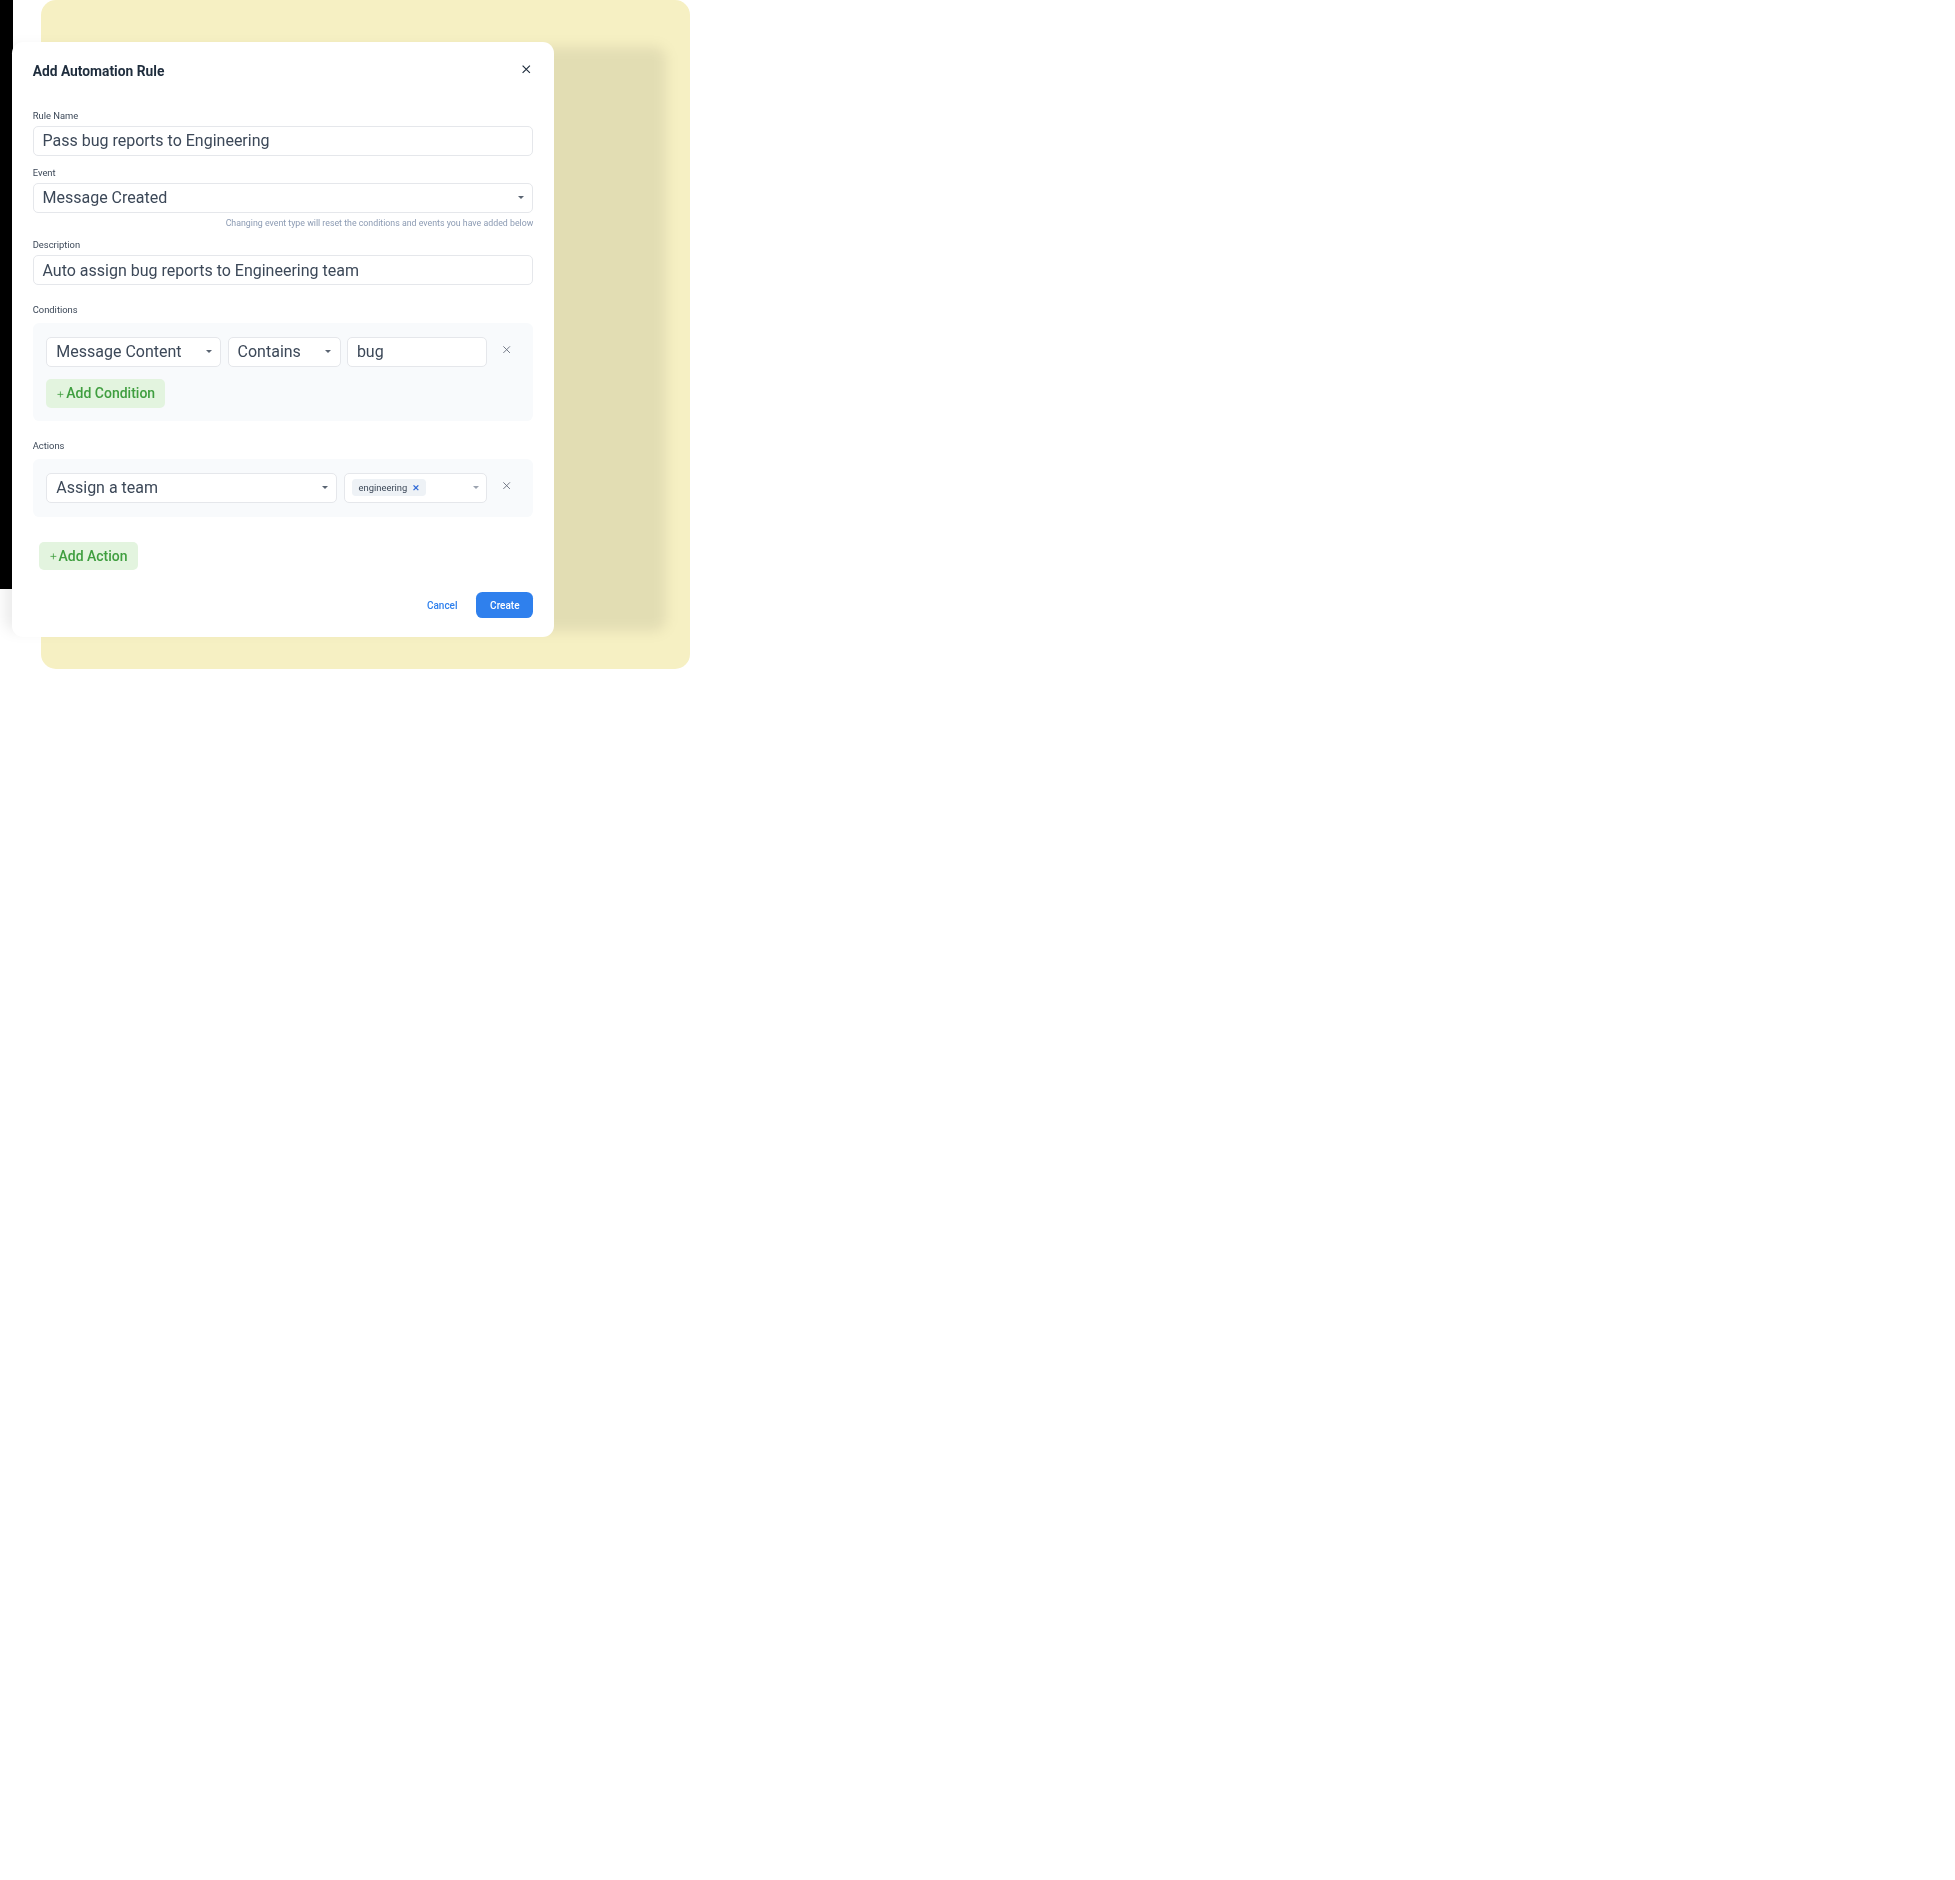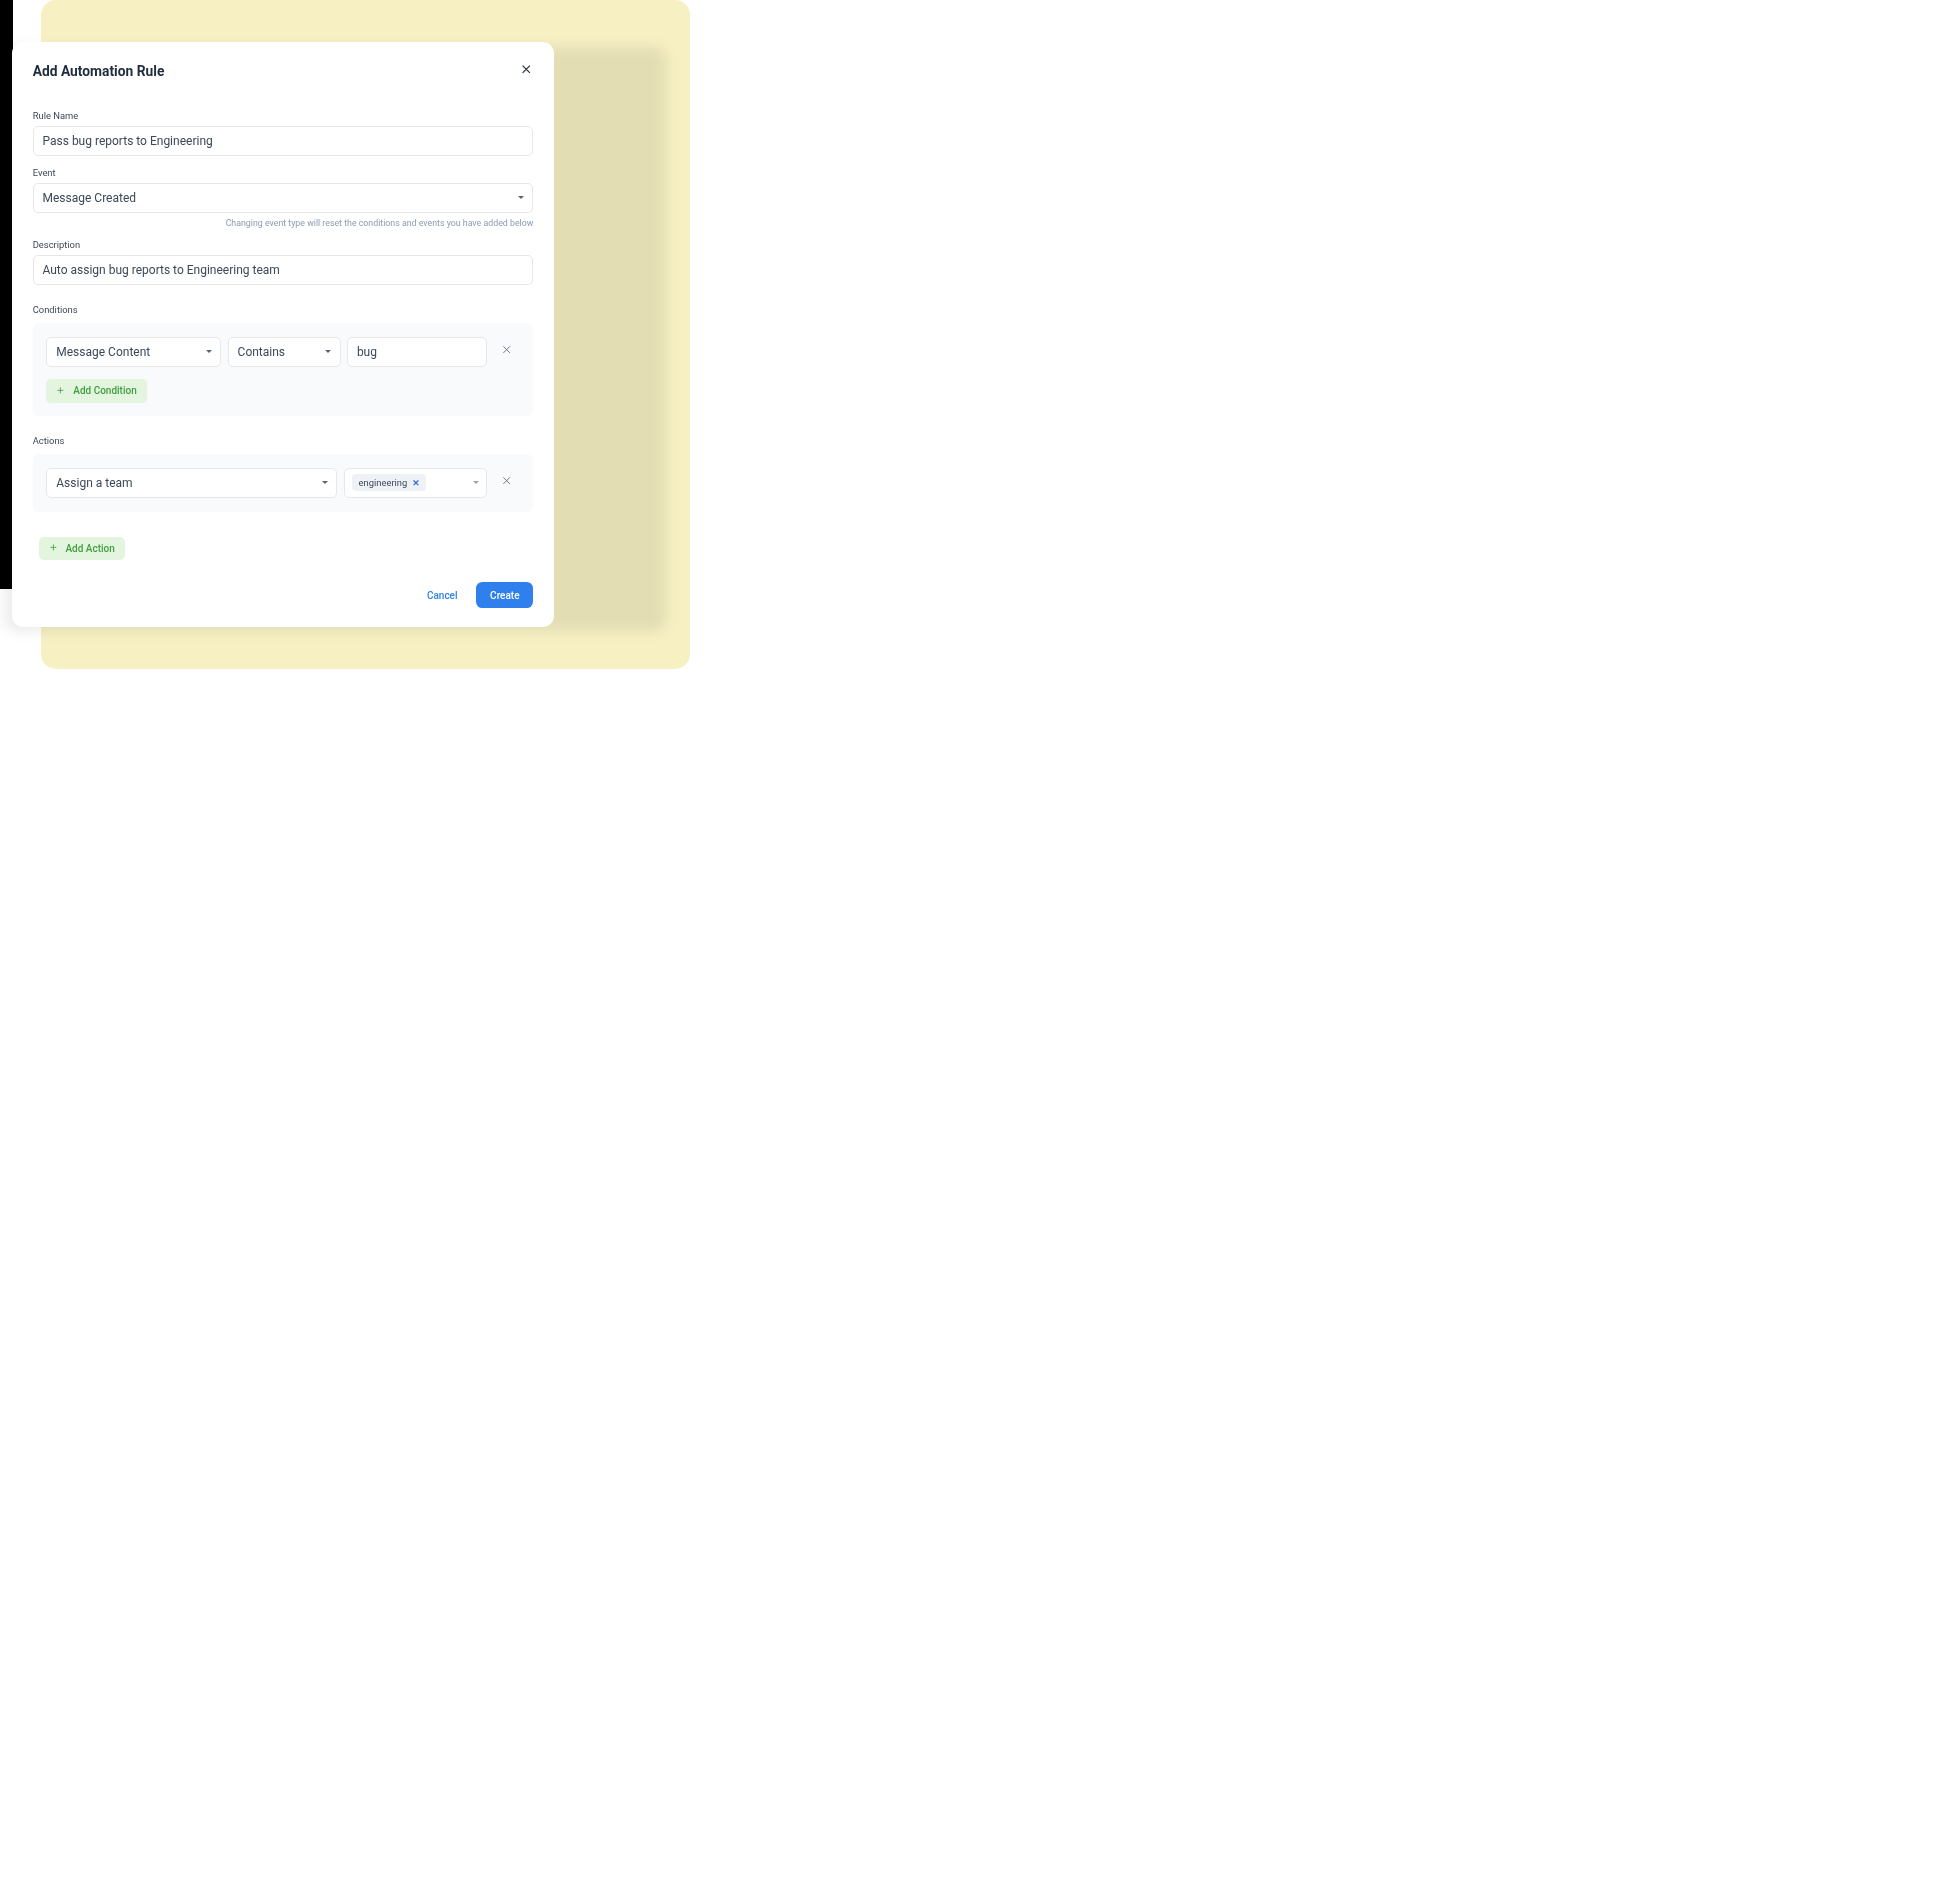--- a/index.html
+++ b/index.html
@@ -63,21 +63,21 @@
     color: #3c4858;
     margin-bottom: 5px;
     display: block;
   }
   .text-input, .select {
     width: 100%;
     height: 30px;
     border: 0.6px solid #e5e7eb;
     border-radius: 5px;
     padding: 0 8.8px;
-    font-size: 12px;
+    font-size: 16px;
     color: #3c4858;
     background: #fff;
     display: flex;
     align-items: center;
     justify-content: space-between;
   }
   .text-input { font-family: inherit; }
   .select { cursor: pointer; }
   .caret {
     width: 0; height: 0;
@@ -118,24 +118,24 @@
     display:flex; align-items:center; justify-content:center;
     cursor:pointer;
     color:#6b7280;
   }
   .remove-x svg { width:11.3px; height:11.3px; stroke:#6b7280; stroke-width:2; }
   .add-btn-row { margin-top: 12.5px; padding-left: 0; }
   .add-btn-outside { margin-top: 25px; padding-left: 6px; }
   .add-btn {
     display: inline-flex;
     align-items: center;
-    gap: 8px;
+    gap: 1px;
     background: #e3f4df;
     color: #3f9e3f;
-    font-size: 10px;
+    font-size: 14px;
     font-weight: 500;
     border-radius: 5px;
     padding: 6.3px 10px;
     cursor: pointer;
   }
   .plus-icon svg { width:8.8px; height:8.8px; stroke:#3f9e3f; stroke-width:2.2; }
   .multiselect {
     width: 100%;
     height: 30px;
     border: 0.6px solid #e5e7eb;

